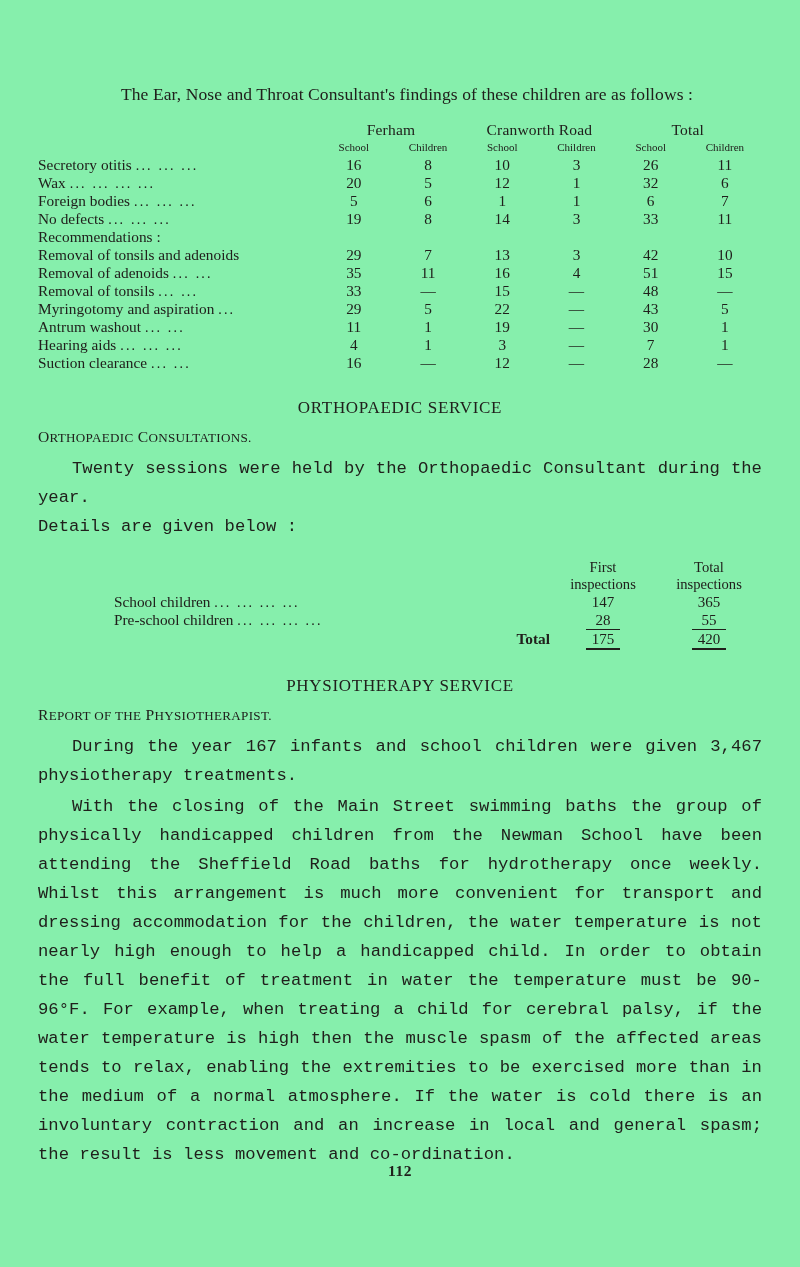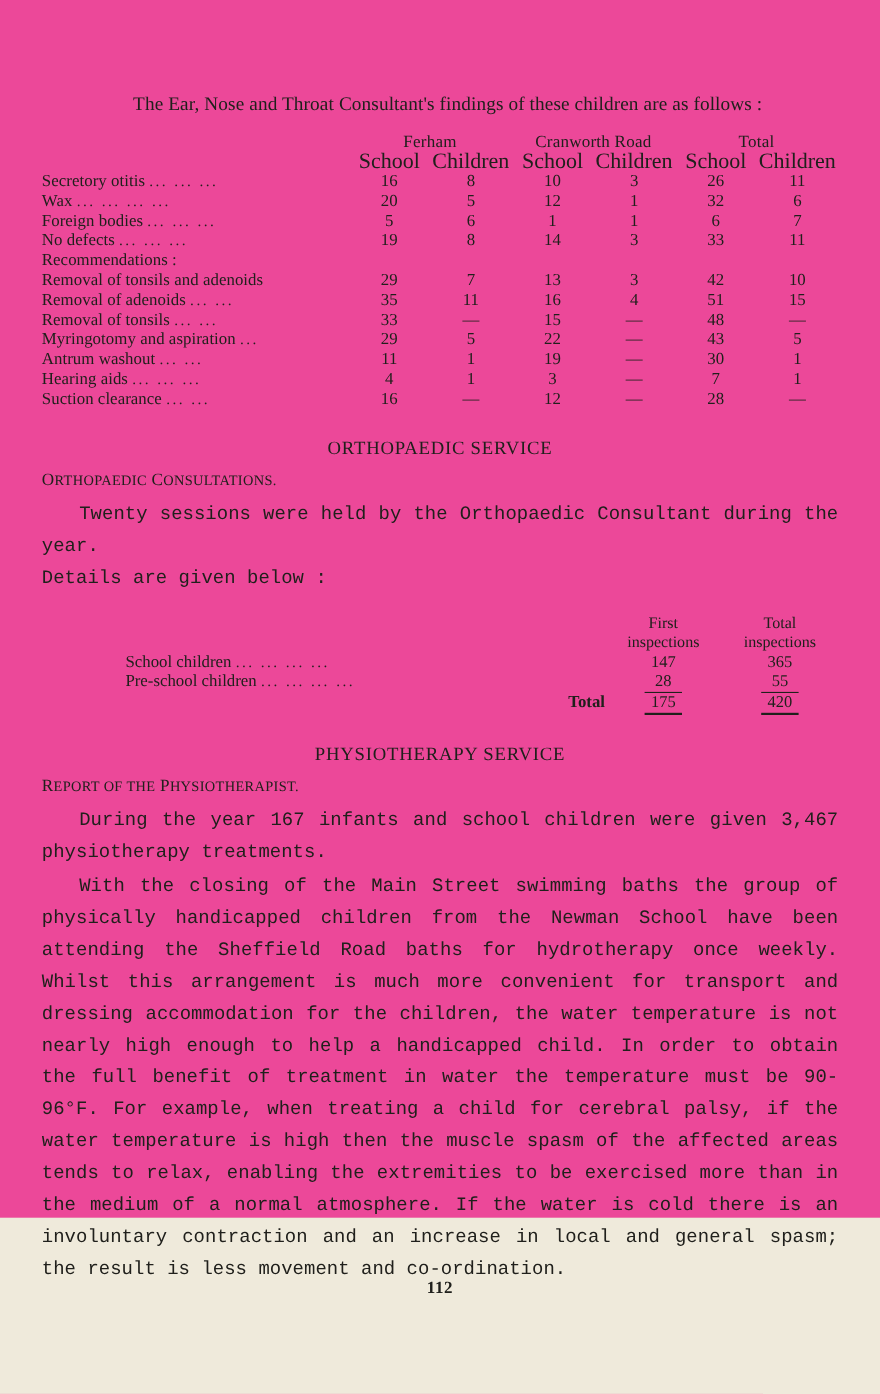--- a/index.html
+++ b/index.html
@@ -12,22 +12,22 @@
     height: 1267px;
     position: relative;
     font-family: "Liberation Serif", "DejaVu Serif", serif;
     color: #20201c;
     overflow: hidden;
   }
   .page {
     position: absolute;
     left: 0; top: 0;
     width: 800px;
-    height: 1107px;
-    background: #ec4899;
+    height: 1267px;
+    background: #86efac;
   }
   .inner {
     position: absolute;
     left: 38px;
     top: 84px;
     width: 724px;
   }
 
   
   .intro {
@@ -54,21 +54,21 @@
   .col-num     { width: 74px; text-align: center; }
   .gh {
     text-align: center;
     font-weight: bold;
     font-size: 15.5px;
     padding-bottom: 1px;
     letter-spacing: .2px;
   }
   .sh {
     text-align: center;
-    font-size: 20px;
+    font-size: 11px;
     line-height: 17px;
   }
   .rowlabel {
     font-size: 15.3px;
     white-space: nowrap;
     padding: 1.4px 0;
     letter-spacing: .05px;
   }
   .rowlabel .dots {
     letter-spacing: 2.2px;

